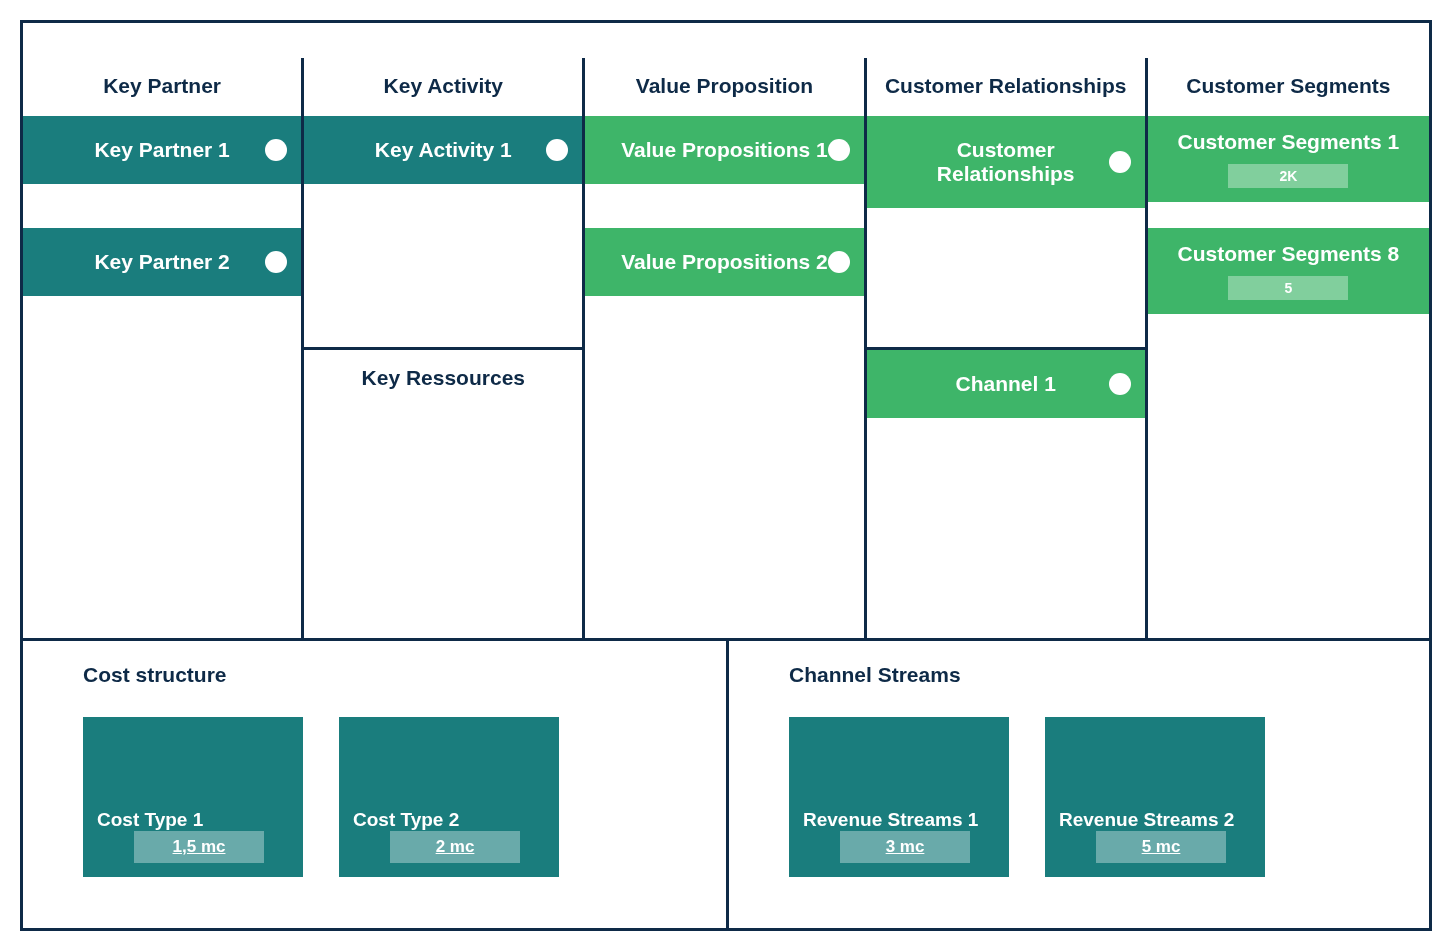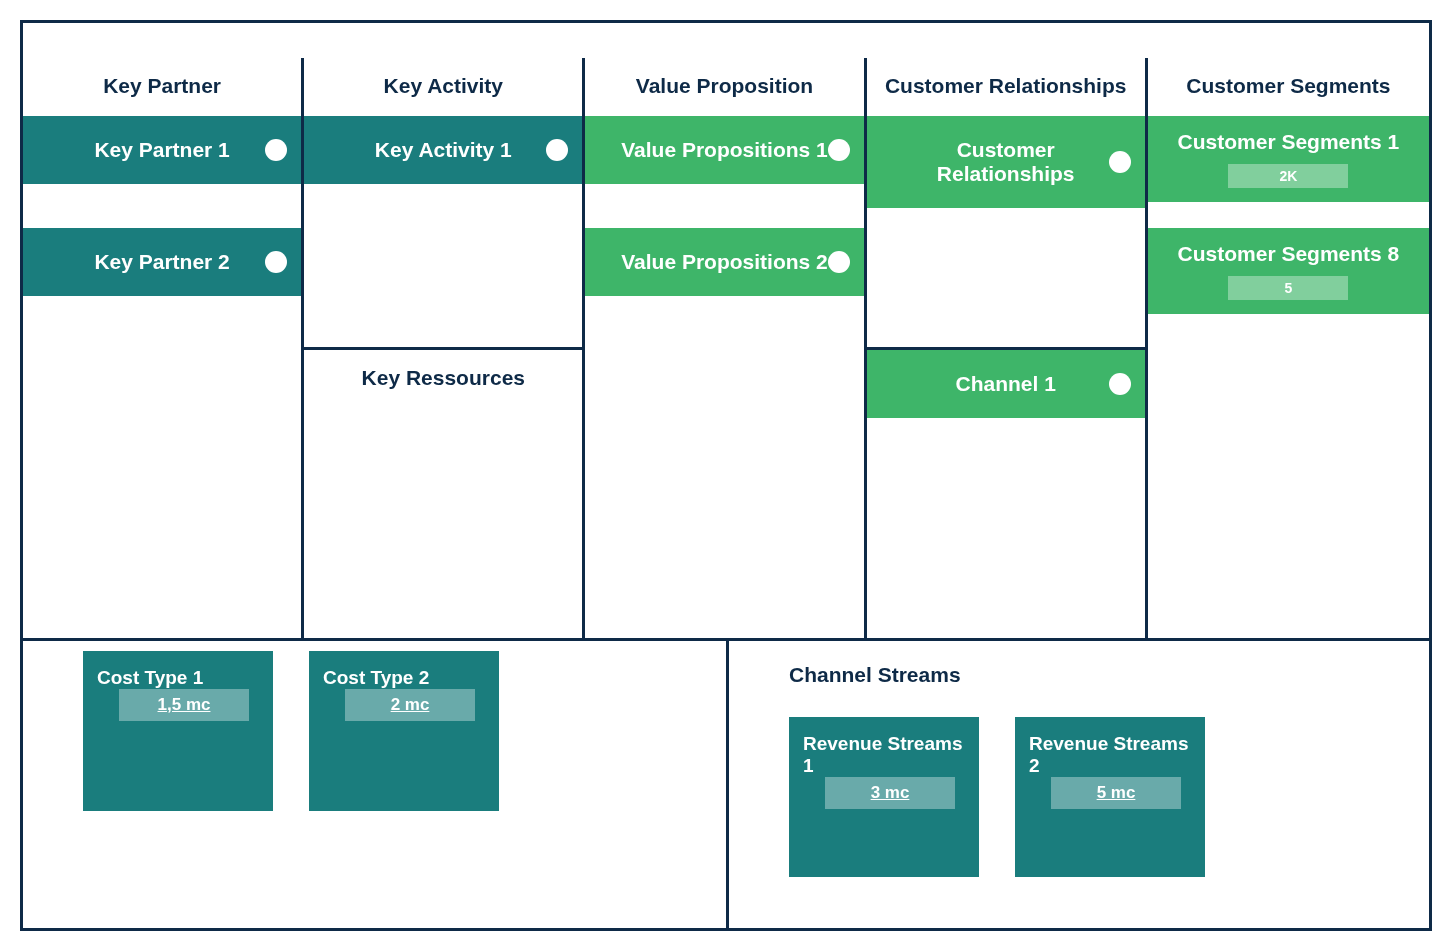--- a/index.html
+++ b/index.html
@@ -90,28 +90,28 @@
     flex-direction: column;
   }
   .bottom-box + .bottom-box { border-left: 3px solid #0e2a47; }
   .cards {
     display: flex;
     gap: 36px;
     padding: 0 0 26px 60px;
     margin-top: 10px;
   }
   .card {
-    width: 190px;
+    width: 220px;
     height: 160px;
     background: #1a7d7d;
     color: #fff;
     padding: 16px 2px 14px 14px;
     display: flex;
     flex-direction: column;
-    justify-content: flex-start;
+    justify-content: flex-end;
   }
   .card-title { font-weight: 700; font-size: 19px; }
   .card-badge {
     align-self: center;
     width: 130px;
     padding: 6px 0;
     background: rgba(255,255,255,0.35);
     color: #fff;
     font-weight: 700;
     font-size: 17px;
@@ -196,20 +196,21 @@
         <span>Customer Segments 8</span>
         <span class="badge">5</span>
       </div>
     </div>
 
   </div>
 
   <div class="bottom-row">
 
     <div class="bottom-box">
+      <div class="header-left">Cost structure</div>
       <div class="cards">
         <div class="card">
           <div class="card-title">Cost Type 1</div>
           <div class="card-badge">1,5 mc</div>
         </div>
         <div class="card">
           <div class="card-title">Cost Type 2</div>
           <div class="card-badge">2 mc</div>
         </div>
       </div>

